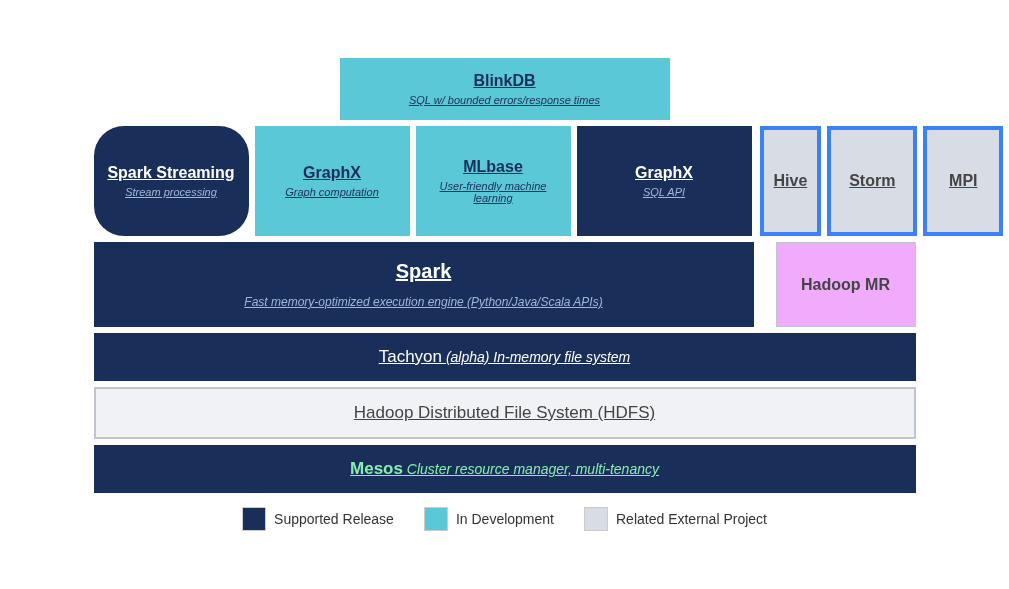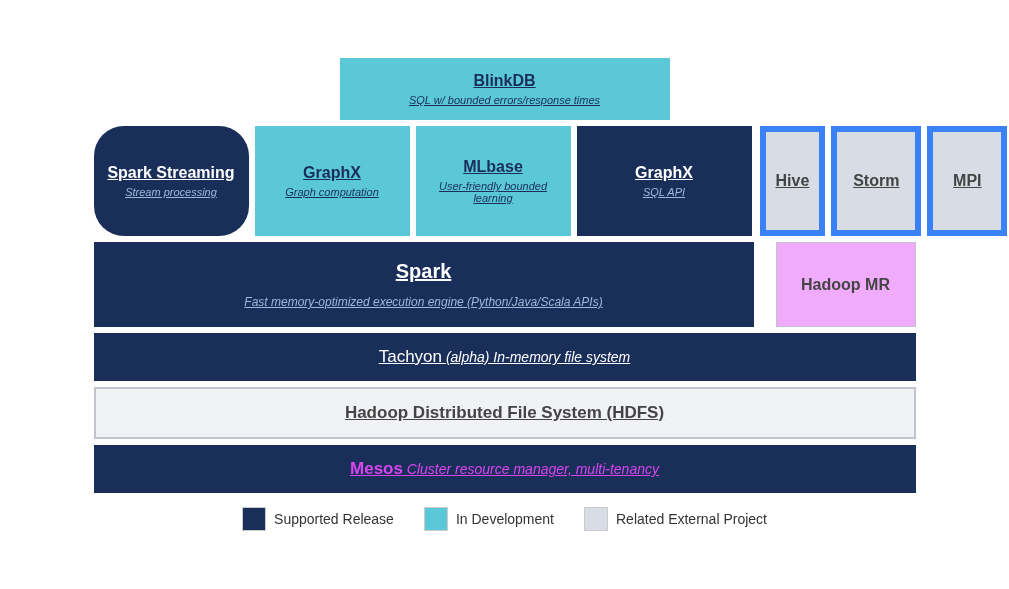--- a/index.html
+++ b/index.html
@@ -86,21 +86,21 @@
     .dark-blue .subtitle { color: #a0b8d8; }
     .teal {
       background: #5bc8d8;
       color: #1a2e5a;
     }
     .teal .title { color: #1a2e5a; }
     .teal .subtitle { color: #1a2e5a; }
     .gray {
       background: #d8dce4;
       color: #444;
-      border: 6px solid #3b82f6;
+      border: 4px solid #3b82f6;
     }
     .gray .title { color: #444; }
     
     .spark-section {
       display: flex;
       gap: 22px;
       margin-bottom: 6px;
     }
     .spark-box {
       flex: 0 0 660px;
@@ -166,30 +166,30 @@
       margin-bottom: 6px;
     }
     .hdfs-box {
       background: #f0f2f5;
       border: 2px solid #c0c4cc;
       color: #444;
       padding: 14px 20px;
       text-align: center;
       width: 100%;
       font-size: 17px;
-      font-weight: bold;
+      font-weight: normal;
       text-decoration: underline;
     }
     
     .mesos-row {
       margin-bottom: 14px;
     }
     .mesos-box {
       background: #1a2e5a;
-      color: #d946ef;
+      color: #86efac;
       padding: 14px 20px;
       text-align: center;
       width: 100%;
       font-size: 17px;
     }
     .mesos-box strong {
       text-decoration: underline;
       font-weight: bold;
     }
     .mesos-box .italic-part {
@@ -267,21 +267,21 @@
       <div class="box dark-blue spark-streaming-box">
         <div class="title">Spark Streaming</div>
         <div class="subtitle">Stream processing</div>
       </div>
       <div class="box teal graphx-box">
         <div class="title">GraphX</div>
         <div class="subtitle">Graph computation</div>
       </div>
       <div class="box teal mlbase-box">
         <div class="title">MLbase</div>
-        <div class="subtitle">User-friendly bounded learning</div>
+        <div class="subtitle">User-friendly machine learning</div>
       </div>
       <div class="box dark-blue shark-box">
         <div class="title">GraphX</div>
         <div class="subtitle">SQL API</div>
       </div>
     </div>
     <div class="right-group">
       <div class="box gray hive-box">
         <div class="title">Hive</div>
       </div>

